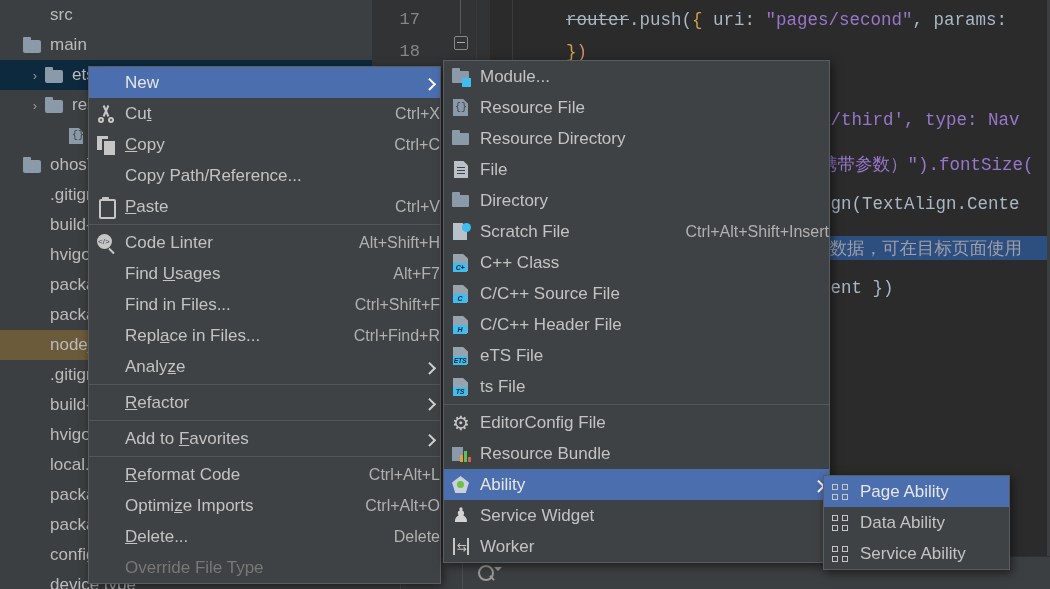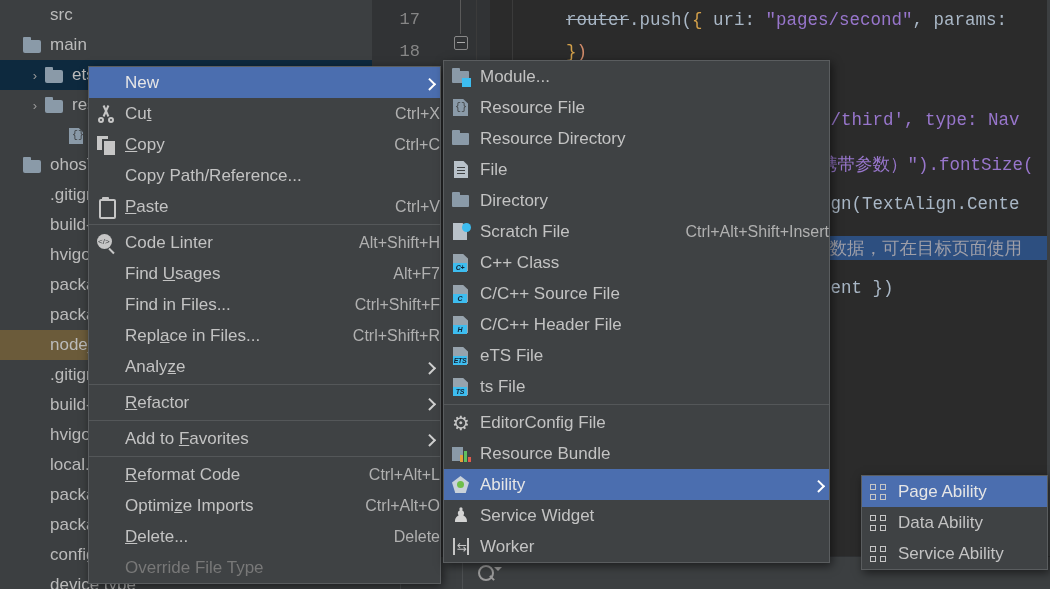--- a/index.html
+++ b/index.html
@@ -509,21 +509,21 @@
           <span class="g g-none"></span>
         </span>
         <span class="mi-label">Find in Files...</span>
         <span class="mi-key">Ctrl+Shift+F</span>
       </div>
       <div class="mi">
         <span class="mi-ico">
           <span class="g g-none"></span>
         </span>
         <span class="mi-label">Repl<u>a</u>ce in Files...</span>
-        <span class="mi-key">Ctrl+Shift+R</span>
+        <span class="mi-key">Ctrl+Find+R</span>
       </div>
       <div class="mi">
         <span class="mi-ico">
           <span class="g g-none"></span>
         </span>
         <span class="mi-label">Analy<u>z</u>e</span>
         <span class="mi-arrow"></span>
       </div>
       <div class="msep"></div>
       <div class="mi">
@@ -688,21 +688,21 @@
       <div class="mi">
         <span class="mi-ico">
           <span class="g g-worker">
             <i>⇆</i>
           </span>
         </span>
         <span class="mi-label">Worker</span>
       </div>
     </div>
 
-  <div class="menu" id="menu-ability" style="left:823px; top:475px; width:187px;margin-left:38px;">
+  <div class="menu" id="menu-ability" style="left:823px; top:475px; width:187px;">
       <div class="mi hl">
         <span class="mi-ico">
           <span class="g g-grid">
             <i class="a"></i>
             <i class="b"></i>
             <i class="c"></i>
             <i class="d"></i>
           </span>
         </span>
         <span class="mi-label">Page Ability</span>

